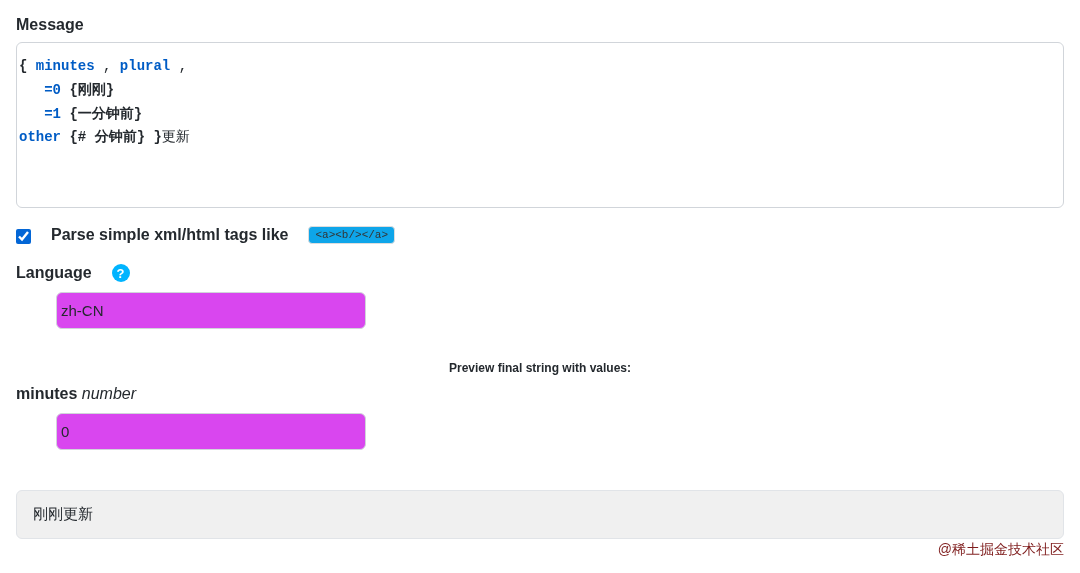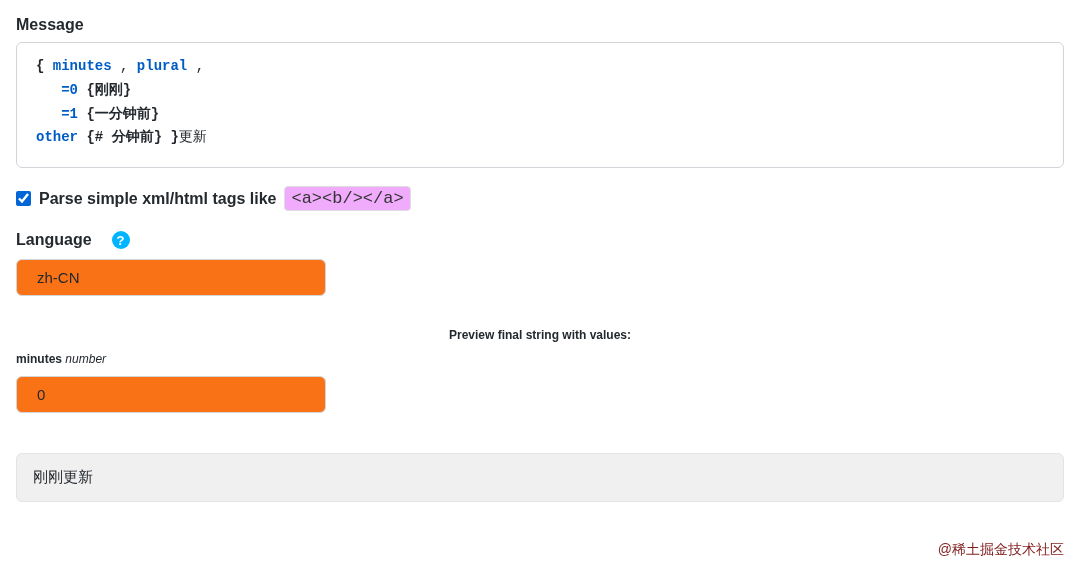--- a/index.html
+++ b/index.html
@@ -15,54 +15,54 @@
     }
     .label {
       font-weight: 600;
       margin-bottom: 8px;
       display: block;
       font-size: 16px;
     }
     .code-box {
       border: 1px solid #d1d5da;
       border-radius: 6px;
-      padding: 12px 19px;
+      padding: 12px 2px;
       font-family: "SFMono-Regular", Consolas, "Liberation Mono", Menlo, monospace;
       font-size: 14px;
       line-height: 1.7;
       background: #fff;
-      height: 126px;
+      height: 166px;
       white-space: pre;
       overflow: hidden;
     }
     .tok-brace { color: #24292e; font-weight: 600; }
     .tok-var { color: #005cc5; font-weight: 600; }
     .tok-key { color: #005cc5; font-weight: 600; }
     .tok-case { color: #005cc5; font-weight: 600; }
     .tok-inner { color: #24292e; font-weight: 600; }
     .checkbox-row {
       margin-top: 18px;
       display: flex;
-      align-items: center;
-      gap: 8px;
+      align-items: flex-end;
+      gap: 20px;
       font-size: 16px;
       font-weight: 600;
     }
     .checkbox-row input[type="checkbox"] {
       width: 15px;
       height: 15px;
       accent-color: #0366d6;
     }
     .tag-code {
       font-family: "SFMono-Regular", Consolas, "Liberation Mono", Menlo, monospace;
-      background: #f0abfc;
+      background: #0ea5e9;
       border: 1px solid #ddd;
       border-radius: 4px;
       padding: 2px 6px;
-      font-size: 17px;
+      font-size: 11px;
       font-weight: 400;
       color: #333;
     }
     .lang-row {
       margin-top: 20px;
       display: flex;
       align-items: center;
       gap: 20px;
     }
     .lang-row .label {
@@ -76,36 +76,37 @@
       display: inline-flex;
       align-items: center;
       justify-content: center;
       color: #fff;
       font-size: 13px;
       font-weight: 700;
     }
     .text-input {
       margin-top: 10px;
       width: 310px;
-      padding: 9px 20px;
+      padding: 9px 4px;
       border: 1px solid #d1d5da;
       border-radius: 6px;
       font-size: 15px;
       color: #24292e;
-      background: #f97316;
+      background: #d946ef;
+      margin-left: 40px;
     }
     .preview-label {
       margin-top: 32px;
       font-weight: 700;
       font-size: 12px;
       text-align: center;
     }
     .var-label {
       margin-top: 10px;
-      font-size: 12px;
+      font-size: 16px;
     }
     .var-label .var-name { font-weight: 600; }
     .var-label .var-type { font-style: italic; font-weight: 400; }
     .preview-box {
       margin-top: 40px;
       background: #f0f0f0;
       border: 1px solid #e1e4e8;
       border-radius: 6px;
       padding: 14px 16px;
       font-size: 15px;

